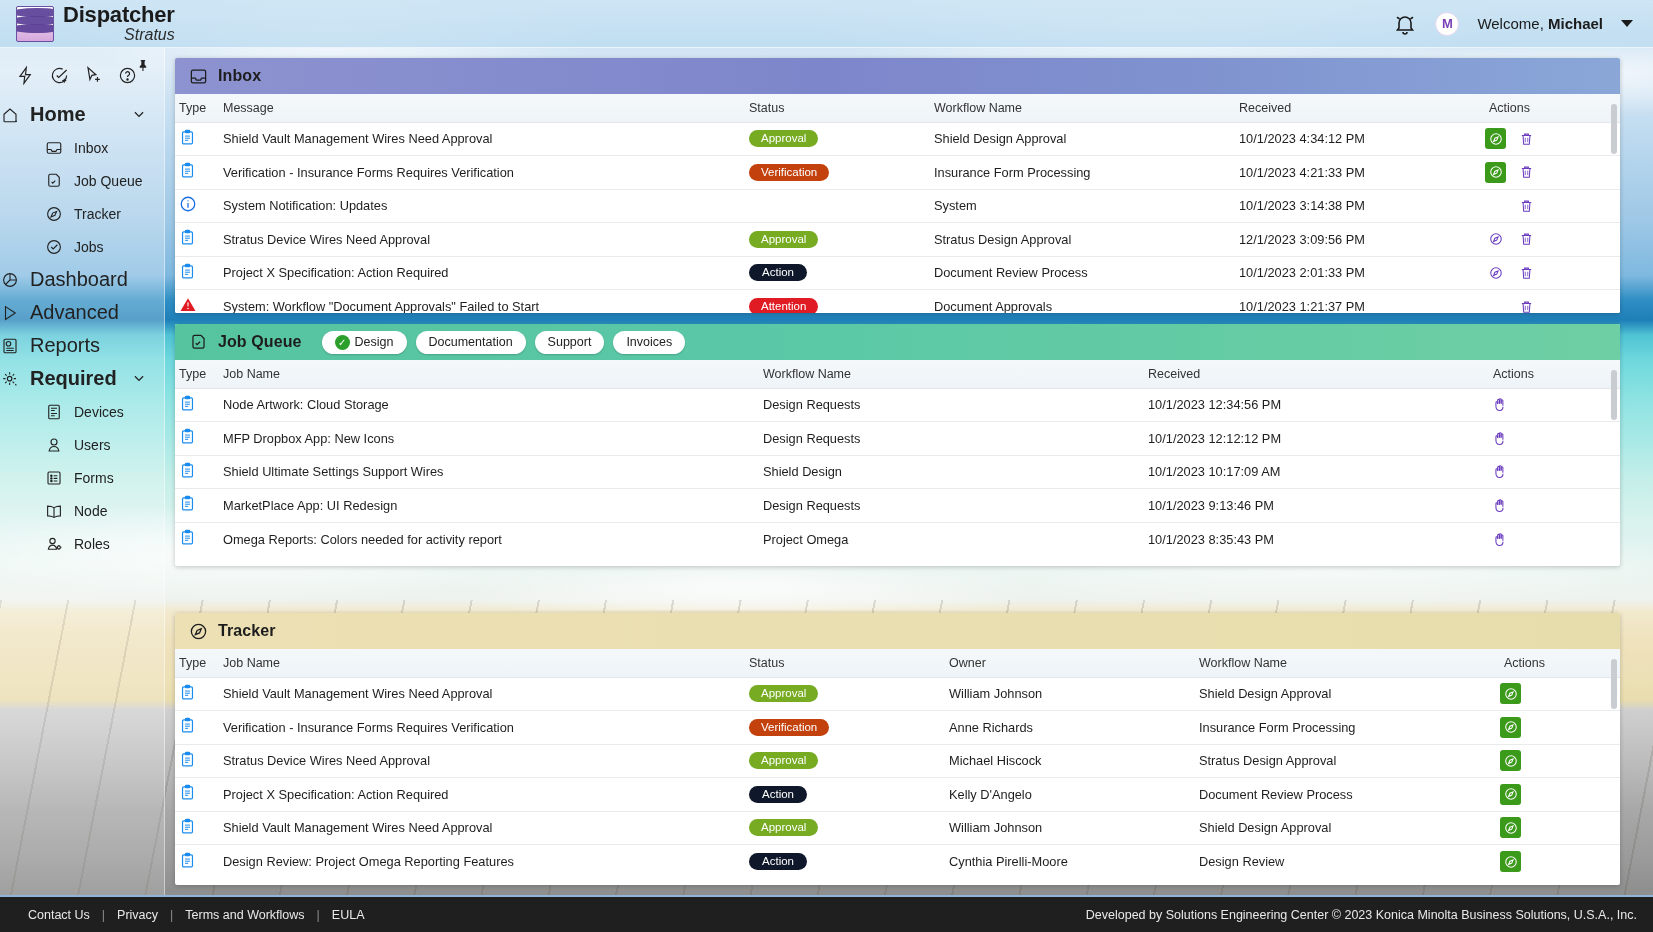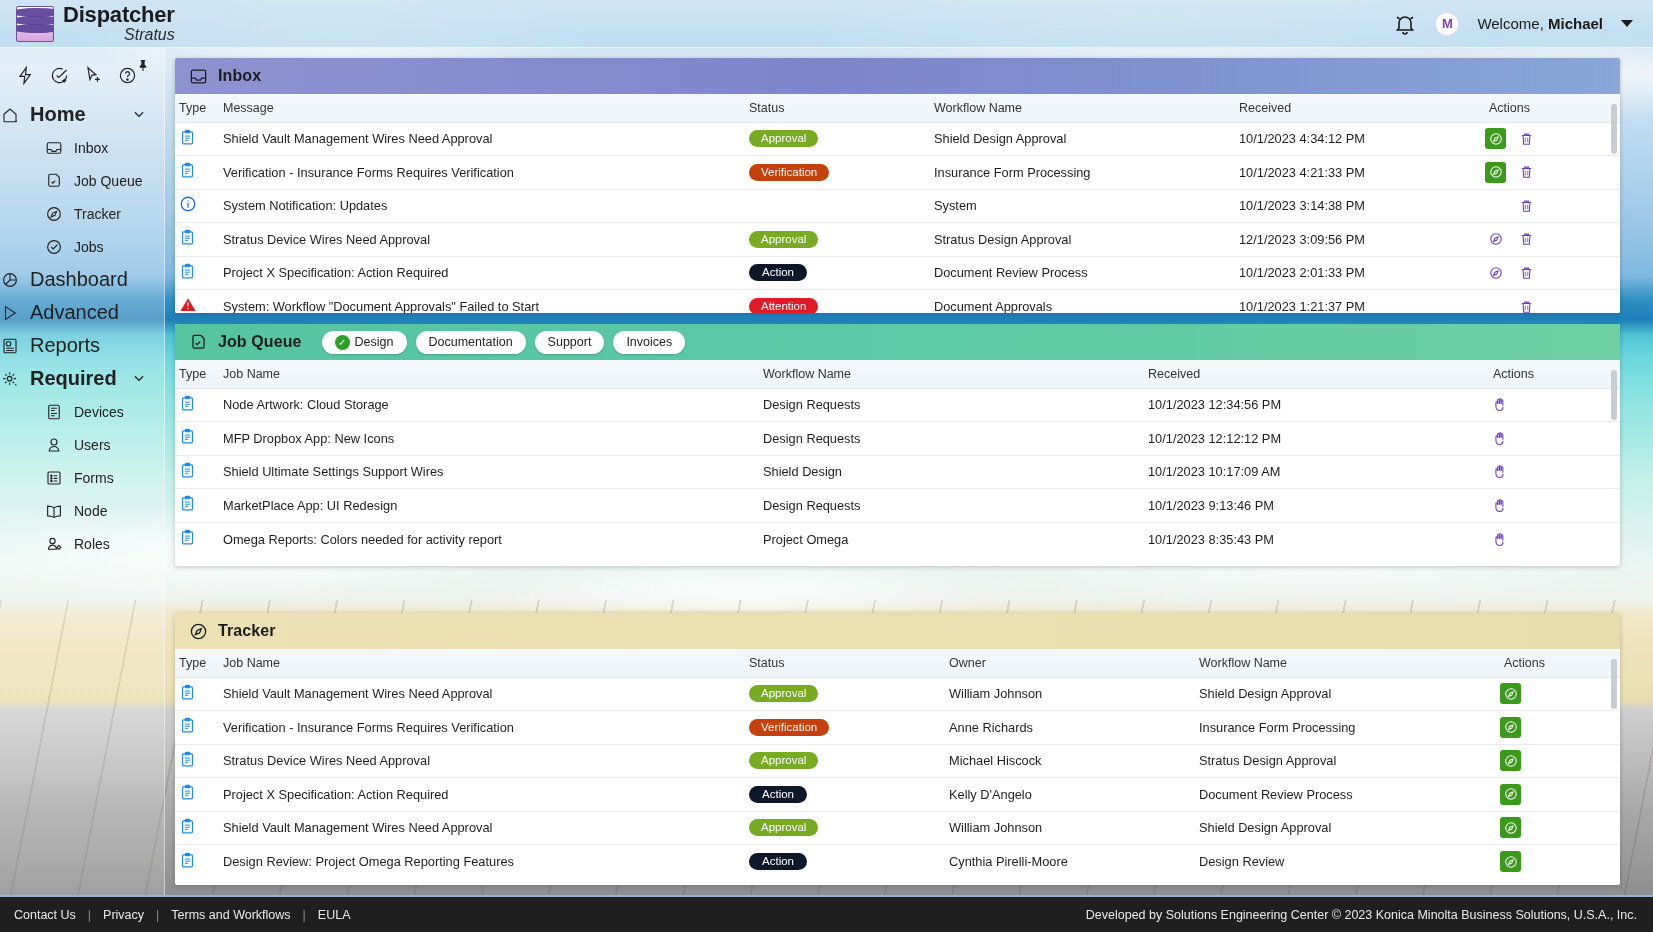--- a/index.html
+++ b/index.html
@@ -166,21 +166,21 @@
   .vscroll {
     position: absolute; right: 3px; width: 6px; border-radius: 3px; background: #c9ccd0;
   }
 
   
   .footer {
     position: absolute; left: 0; bottom: 0; width: 1653px; height: 37px; z-index: 50;
     background: #1f1f1f; border-top: 2px solid #8fb6d6;
     display: flex; align-items: center; color: #e9e9e9; font-size: 12.5px;
   }
-  .footer .links { display: flex; align-items: center; gap: 12px; padding-left: 14px; }
+  .footer .links { display: flex; align-items: center; gap: 12px; padding-left: 28px; }
   .footer .links span.sep { color: #8a8a8a; }
   .footer a { color: #e9e9e9; text-decoration: none; cursor: pointer; }
   .footer .credit { margin-left: auto; padding-right: 16px; }
 </style>
 </head>
 <body>
 
 <div class="clouds"></div>
 <div class="wave-foam"></div>
 <div class="deck-lines"></div>

